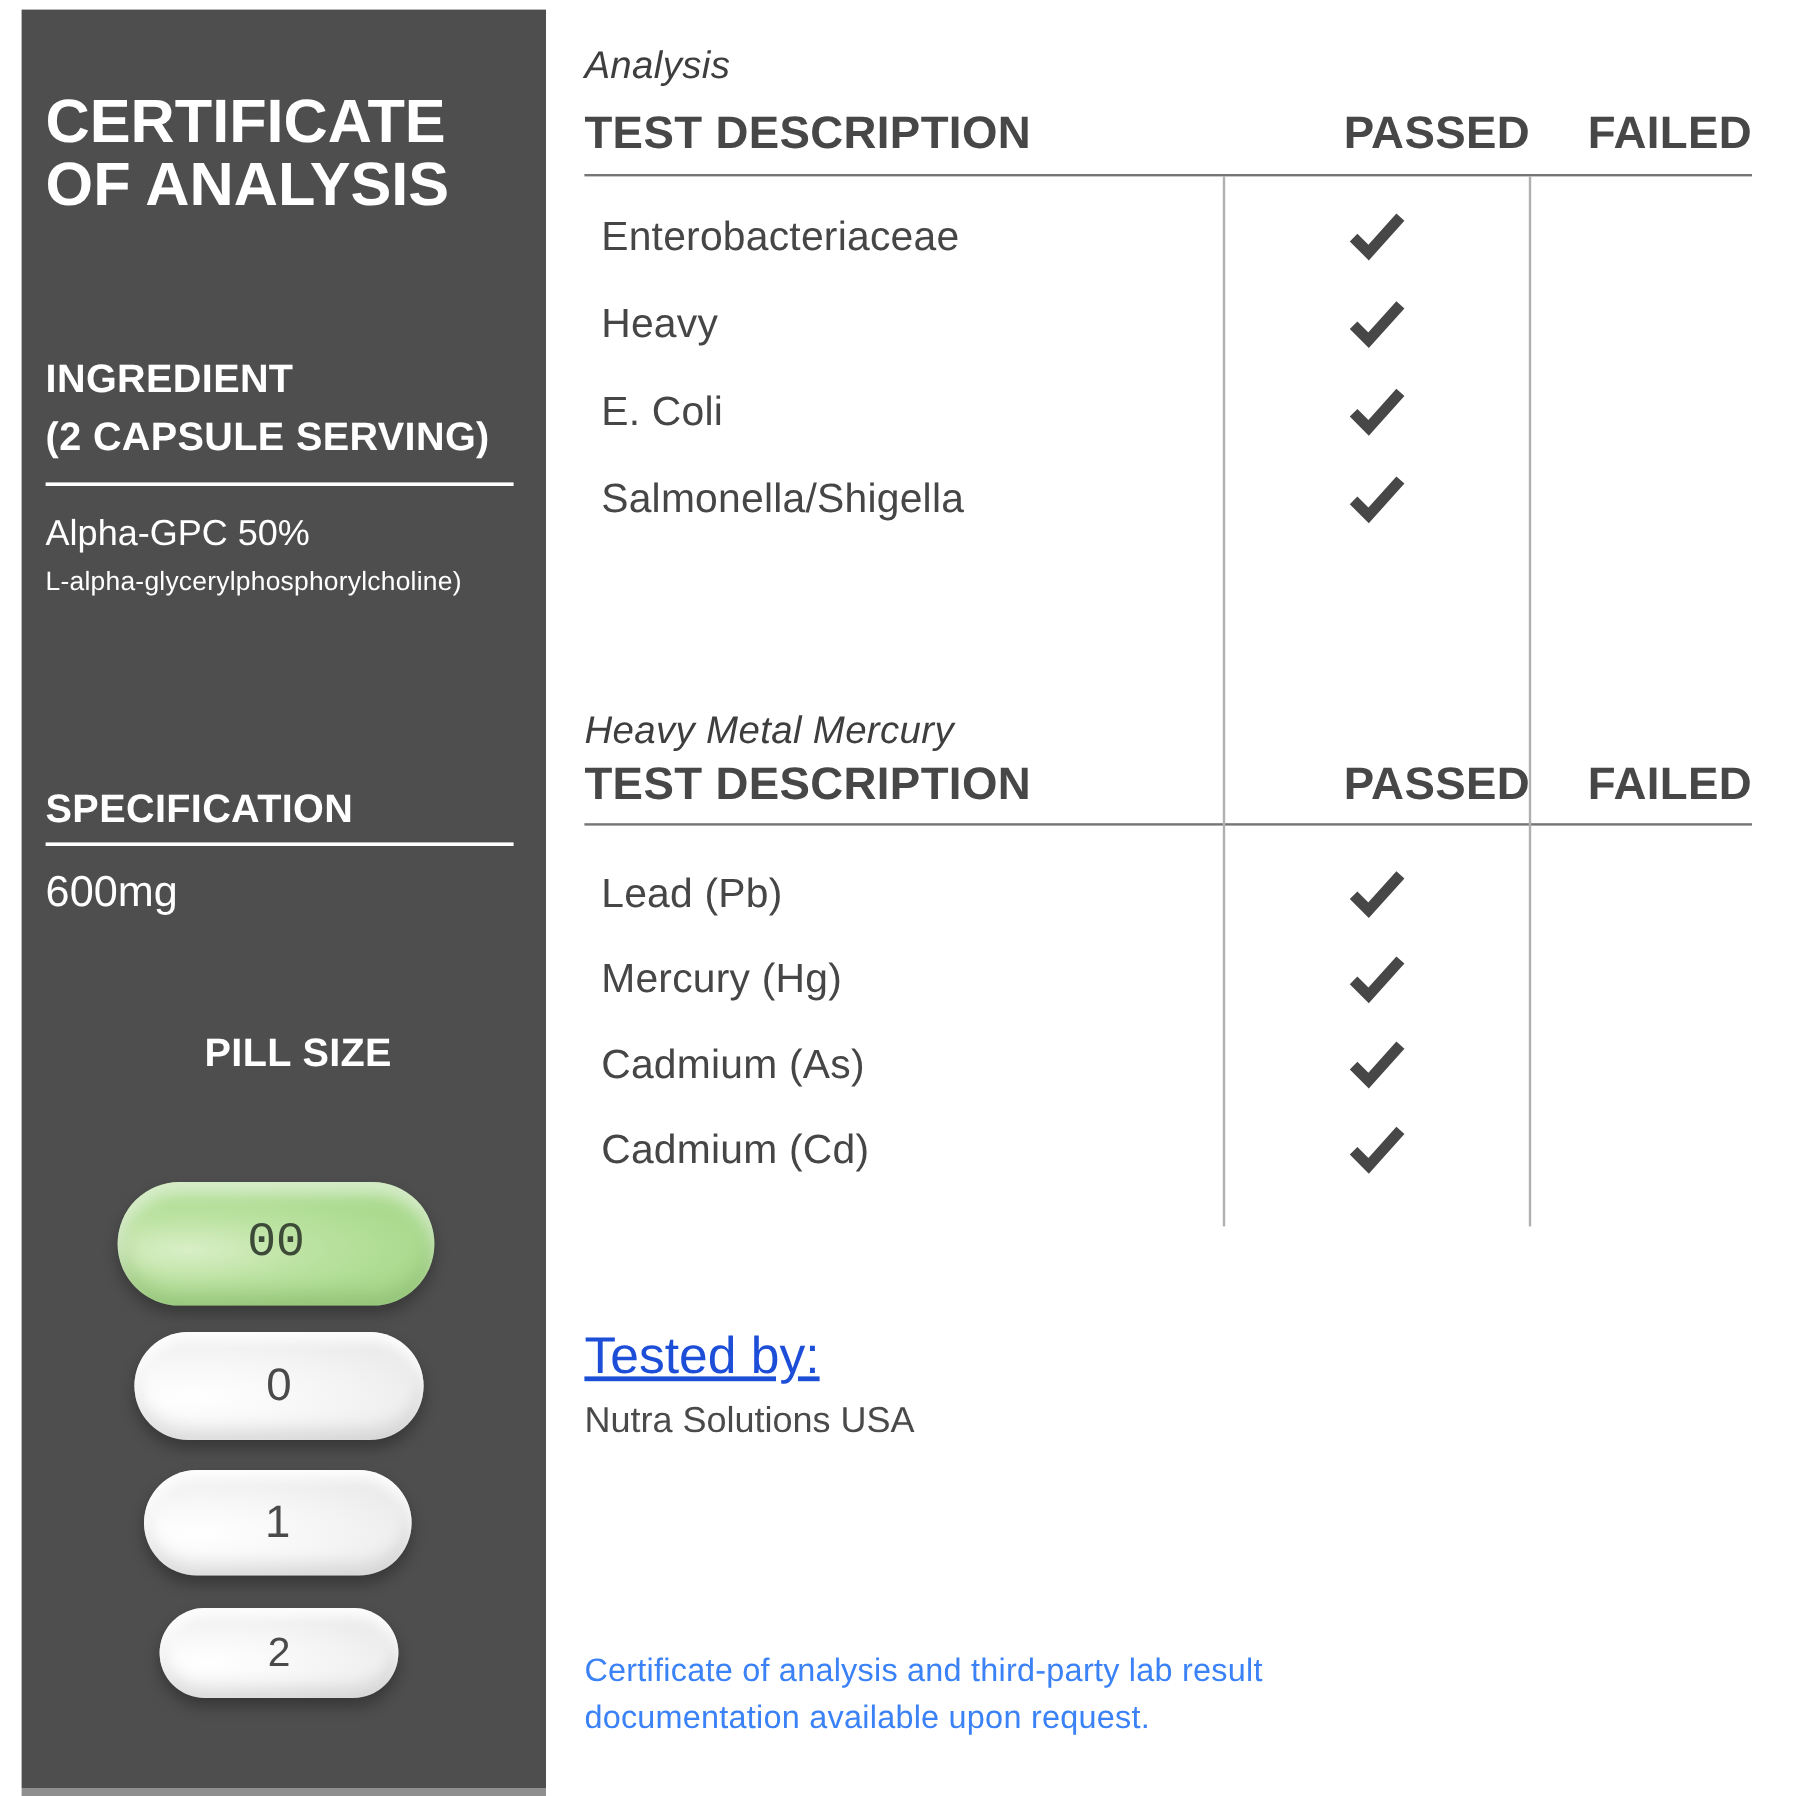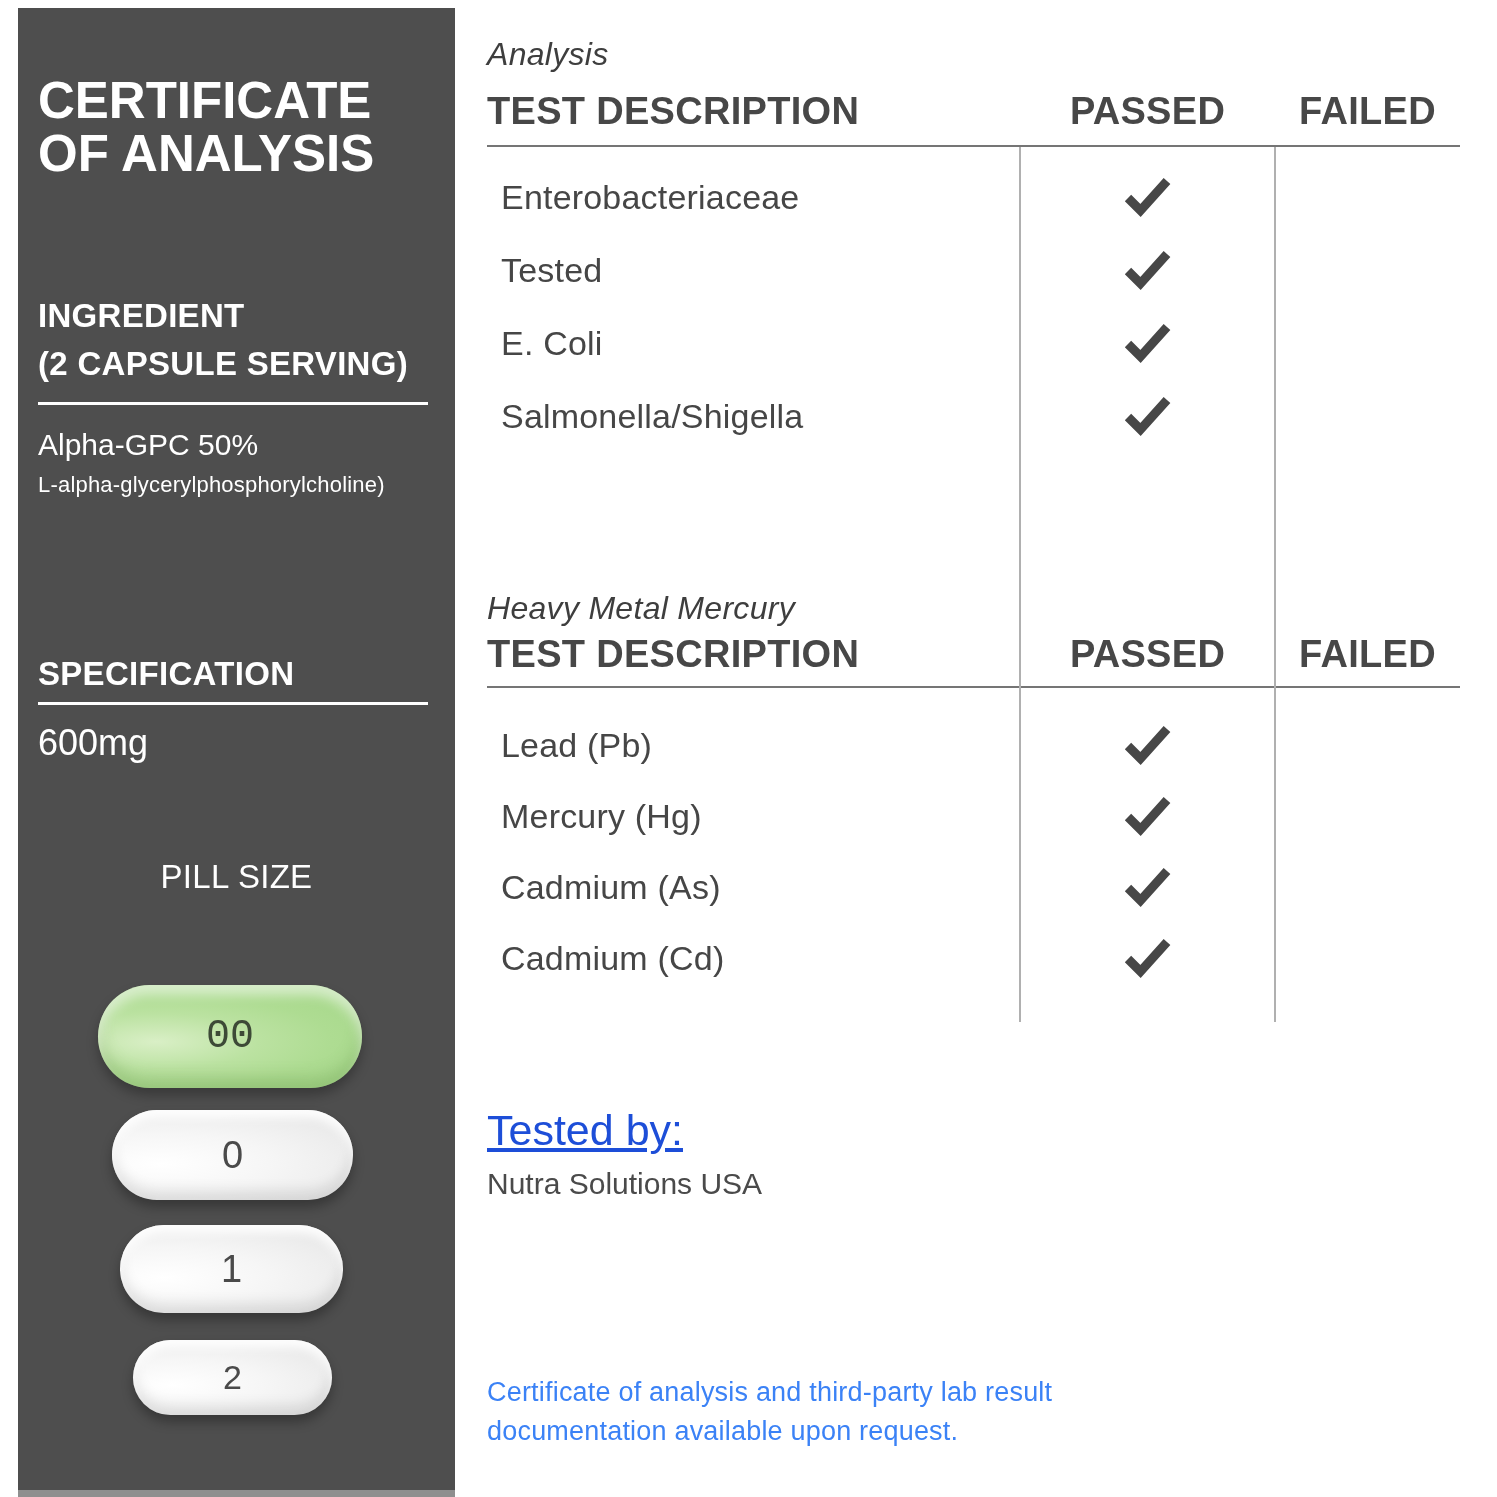--- a/index.html
+++ b/index.html
@@ -31,21 +31,21 @@
     font-size: 33px; font-weight: 700; line-height: 48px; letter-spacing: 0.3px;
   }
   .ing-heading { left: 20px; top: 284px; width: 410px; }
   .rule-white { position: absolute; left: 20px; width: 390px; height: 3px; background: #ffffff; }
   .rule-ing { top: 394px; }
   .ing-name { left: 20px; top: 420px; font-size: 30px; font-weight: 500; }
   .ing-detail { left: 20px; top: 464px; font-size: 22px; font-weight: 400; letter-spacing: 0.2px; }
   .spec-heading { left: 20px; top: 642px; }
   .rule-spec { top: 694px; }
   .spec-value { left: 20px; top: 714px; font-size: 36px; font-weight: 500; }
-  .pill-heading { left: 0; top: 845px; width: 100%; text-align: center; font-size: 33px; font-weight: 400; }
+  .pill-heading { left: 0; top: 845px; width: 100%; text-align: center; font-size: 33px; font-weight: 700; padding-left: 12px; }
   .pill-sub { left: 0; top: 897px; width: 100%; text-align: center; font-size: 22px; }
 
   .pill {
     position: absolute; border-radius: 999px;
     display: flex; align-items: center; justify-content: center;
     font-size: 38px; color: #4a4a4a;
   }
   .pill-green {
     left: 80px; top: 977px; width: 264px; height: 103px;
     background: radial-gradient(ellipse at 22% 55%, #d9efc6 0%, #bbe2a1 35%, var(--pill-green, #aedc92) 60%, #a3d687 100%);
@@ -69,21 +69,21 @@
   .section-label {
     font-style: italic; font-size: 32px; color: #3e3e3e; letter-spacing: 0.3px;
   }
   .label-1 { margin-top: 36px; height: 44px; }
   .thead {
     display: grid; grid-template-columns: 533px 255px 185px;
     align-items: end;
     font-size: 38px; font-weight: 700; color: #474747; letter-spacing: 0.3px;
     padding-bottom: 12px; border-bottom: 2px solid var(--rule, #757575);
   }
-  .thead .c-center { text-align: center; }
+  .thead .c-center { text-align: right; }
   .thead-1 { margin-top: 10px; }
 
   .tbody-wrap { position: relative; }
   .vline {
     position: absolute; top: 0; bottom: 0; width: 2px;
     background: var(--divider, #b0b0b0);
   }
   .vline-1 { left: 532px; }
   .vline-2 { left: 787px; }
 
@@ -173,21 +173,21 @@
       <div class="cell-check">
         <span class="check-icon">
           <svg width="47" height="41" viewBox="0 0 47 41">
               <path d="M4 21 L16.5 33.5 L43 4" fill="none" stroke="#474747" stroke-width="9"></path>
             </svg>
         </span>
       </div>
       <div></div>
     </div>
     <div class="trow trow-t1">
-      <div class="name">Tested</div>
+      <div class="name">Heavy</div>
       <div class="cell-check">
         <span class="check-icon">
           <svg width="47" height="41" viewBox="0 0 47 41">
               <path d="M4 21 L16.5 33.5 L43 4" fill="none" stroke="#474747" stroke-width="9"></path>
             </svg>
         </span>
       </div>
       <div></div>
     </div>
     <div class="trow trow-t1">

